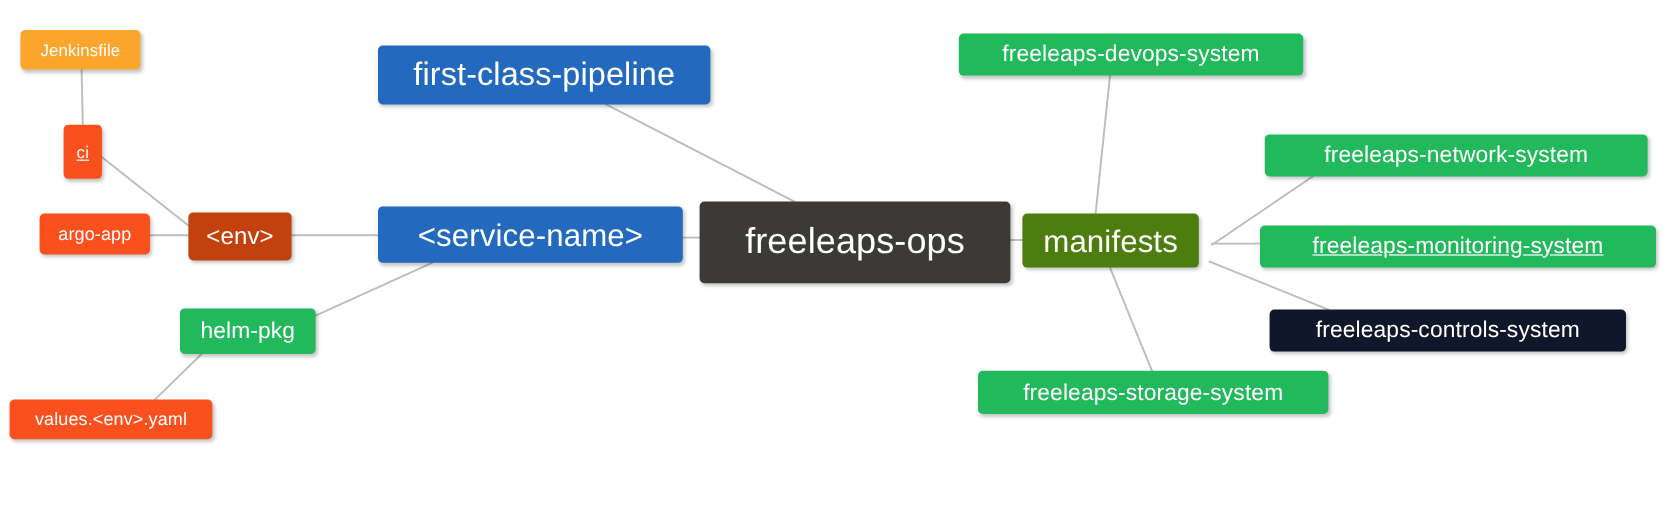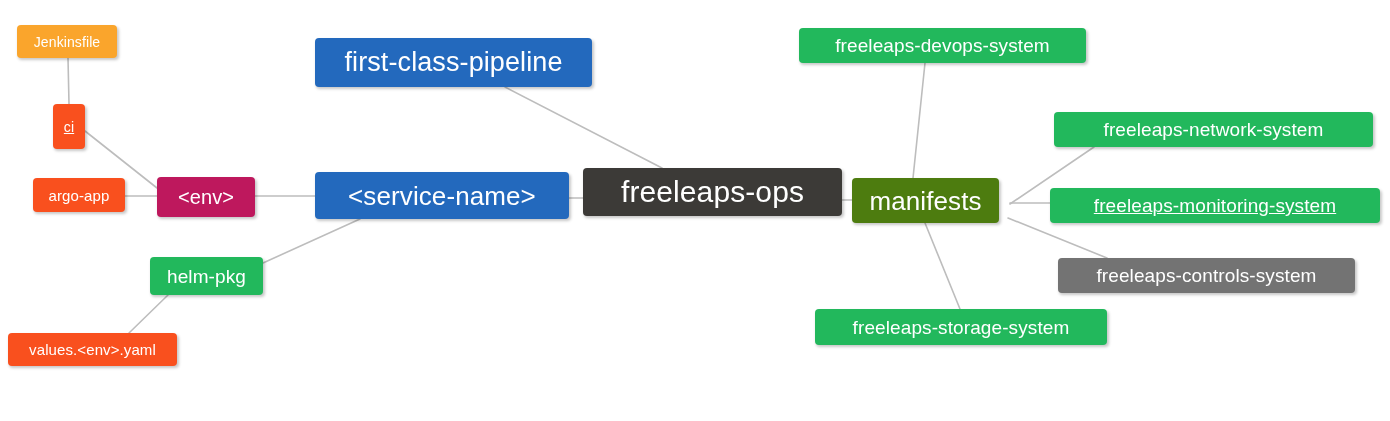--- a/index.html
+++ b/index.html
@@ -61,26 +61,26 @@
       <line x1="913" y1="178" x2="925" y2="63" stroke="#bdbdbd" stroke-width="1.6" stroke-linecap="round"></line>
       <line x1="1010" y1="204" x2="1094" y2="147" stroke="#bdbdbd" stroke-width="1.6" stroke-linecap="round"></line>
       <line x1="1010" y1="203" x2="1050" y2="203" stroke="#bdbdbd" stroke-width="1.6" stroke-linecap="round"></line>
       <line x1="1008" y1="218" x2="1107" y2="258" stroke="#bdbdbd" stroke-width="1.6" stroke-linecap="round"></line>
       <line x1="925" y1="223" x2="960" y2="309" stroke="#bdbdbd" stroke-width="1.6" stroke-linecap="round"></line>
     </svg>
   <div id="node-layer">
       <div class="node" style="left: 17px; top: 25px; width: 100px; height: 33px; background: rgb(250, 165, 44); font-size: 14px;">Jenkinsfile</div>
       <div class="node" style="left: 53px; top: 104px; width: 32px; height: 45px; background: rgb(249, 80, 30); font-size: 14px; text-decoration: underline;">ci</div>
       <div class="node" style="left: 33px; top: 178px; width: 92px; height: 34px; background: rgb(249, 80, 30); font-size: 15px;">argo-app</div>
-      <div class="node" style="left: 157px; top: 177px; width: 98px; height: 40px; background: #be185d; font-size: 20px;">&lt;env&gt;</div>
+      <div class="node" style="left: 157px; top: 177px; width: 86px; height: 40px; background: #c2410c; font-size: 20px;">&lt;env&gt;</div>
       <div class="node" style="left: 150px; top: 257px; width: 113px; height: 38px; background: rgb(34, 184, 92); font-size: 19px;">helm-pkg</div>
       <div class="node" style="left: 8px; top: 333px; width: 169px; height: 33px; background: rgb(249, 80, 30); font-size: 15px;">values.&lt;env&gt;.yaml</div>
       <div class="node" style="left: 315px; top: 38px; width: 277px; height: 49px; background: rgb(35, 105, 189); font-size: 27px;">first-class-pipeline</div>
       <div class="node" style="left: 315px; top: 172px; width: 254px; height: 47px; background: rgb(35, 105, 189); font-size: 26px;">&lt;service-name&gt;</div>
-      <div class="node" style="left: 583px; top: 168px; width: 259px; height: 48px; background: rgb(60, 58, 55); font-size: 30px;">freeleaps-ops</div>
+      <div class="node" style="left: 583px; top: 168px; width: 259px; height: 68px; background: rgb(60, 58, 55); font-size: 30px;">freeleaps-ops</div>
       <div class="node" style="left: 852px; top: 178px; width: 147px; height: 45px; background: #4d7c0f; font-size: 26px;">manifests</div>
       <div class="node" style="left: 799px; top: 28px; width: 287px; height: 35px; background: rgb(34, 184, 92); font-size: 19px;">freeleaps-devops-system</div>
       <div class="node" style="left: 1054px; top: 112px; width: 319px; height: 35px; background: rgb(34, 184, 92); font-size: 19px;">freeleaps-network-system</div>
       <div class="node" style="left: 1050px; top: 188px; width: 330px; height: 35px; background: rgb(34, 184, 92); font-size: 19px; text-decoration: underline;">freeleaps-monitoring-system</div>
-      <div class="node" style="left: 1058px; top: 258px; width: 297px; height: 35px; background: #737373; font-size: 19px;">freeleaps-controls-system</div>
+      <div class="node" style="left: 1058px; top: 258px; width: 297px; height: 35px; background: #0f172a; font-size: 19px;">freeleaps-controls-system</div>
       <div class="node" style="left: 815px; top: 309px; width: 292px; height: 36px; background: rgb(34, 184, 92); font-size: 19px;">freeleaps-storage-system</div>
     </div>
 </div>
 
 </body></html>

